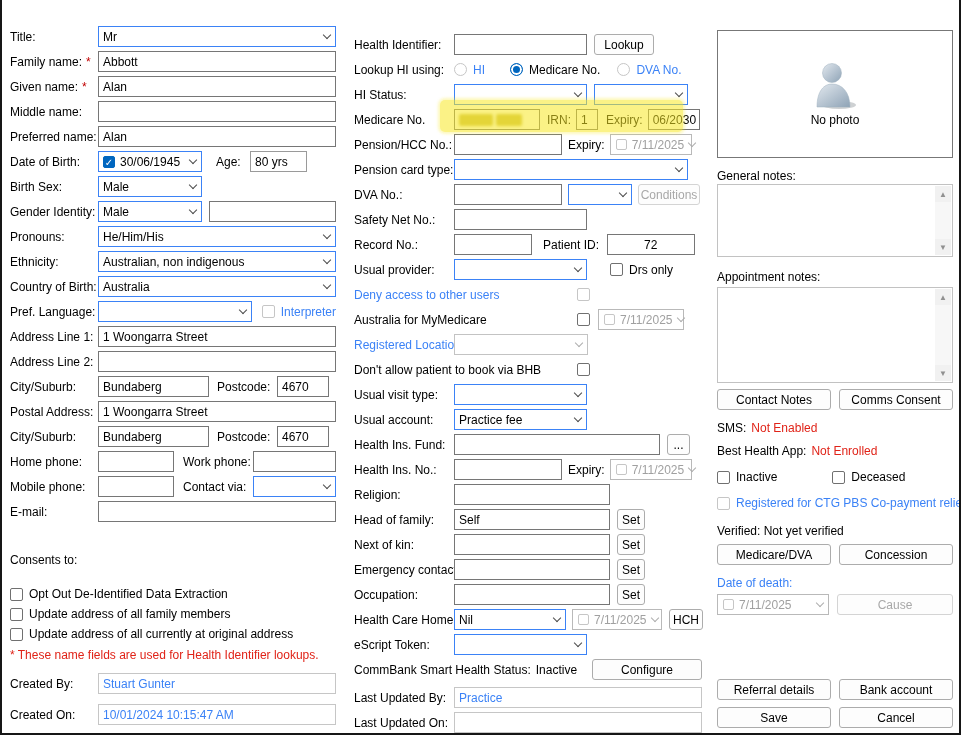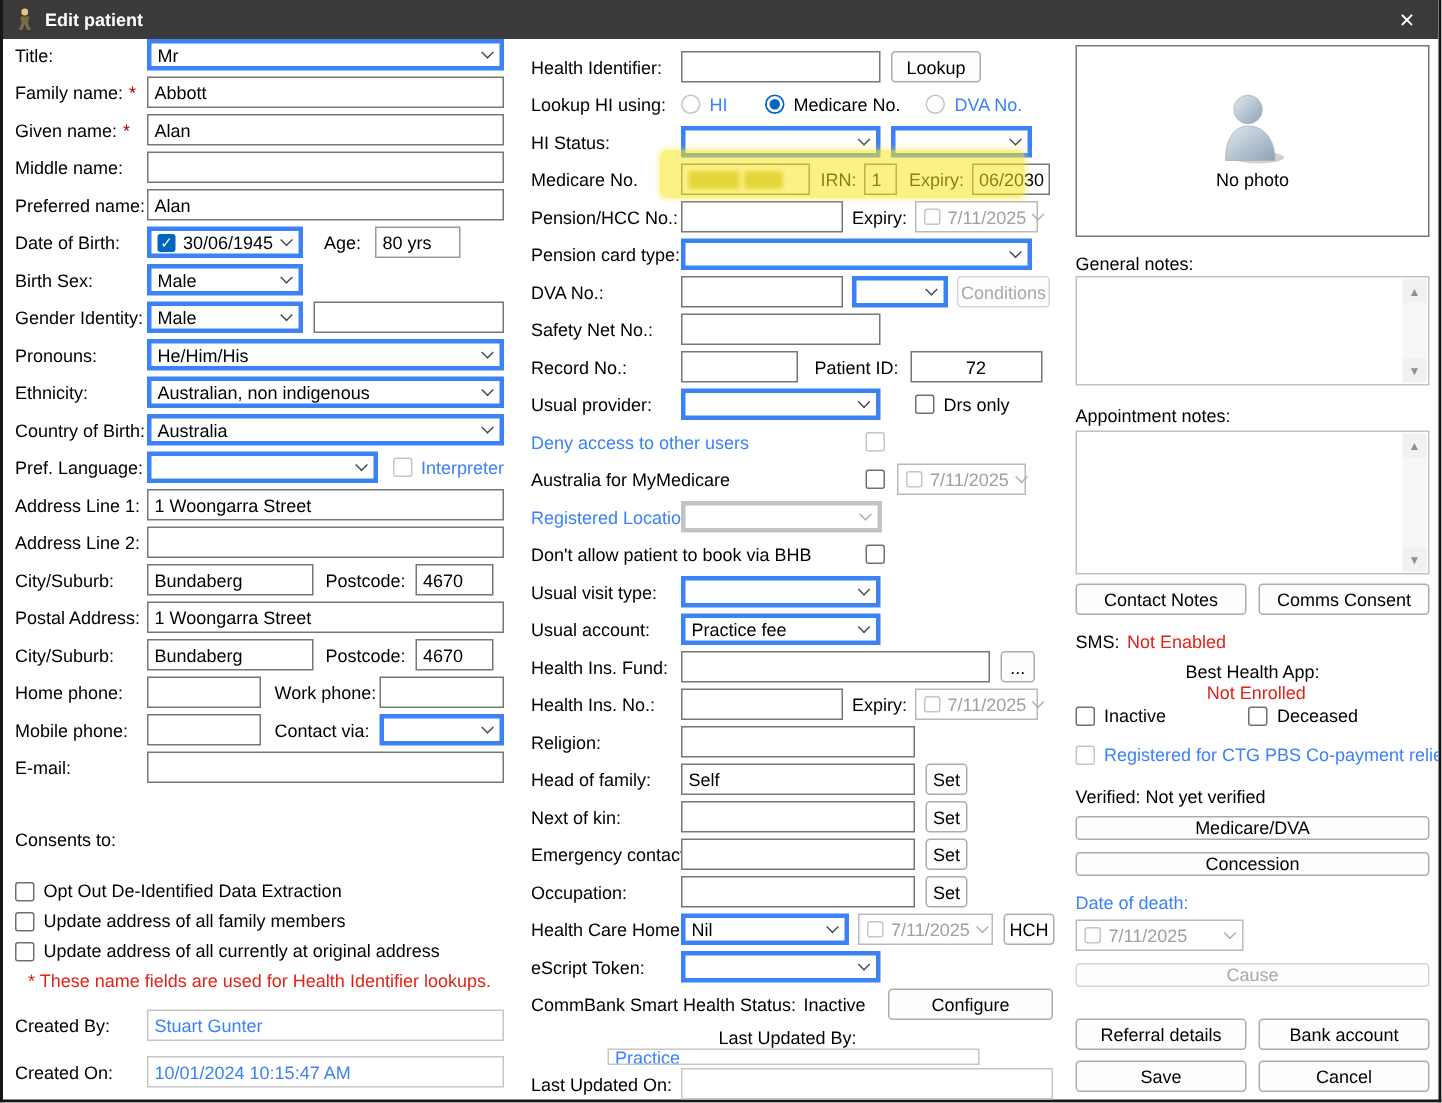--- a/index.html
+++ b/index.html
@@ -17,21 +17,21 @@
   .red { color:#e02318; }
   .req { color:#c00000; font-size:12px; margin-left:4px; }
 
   .row { display:flex; align-items:center; height:25px; }
   .lblwrap { width:88px; flex:none; display:flex; align-items:center; }
   .mlbl { width:100px; flex:none; }
 
   .tbox { border:1px solid #767676; background:#fff; height:21px; padding:0 4px;
           font-size:12px; display:flex; align-items:center; overflow:hidden; white-space:nowrap; }
   .tbox.lite { border-color:#c6c6c6; }
-  .combo { border:3px solid #3b82f6; background:#fff; height:21px; padding:0 5px 0 4px;
+  .combo { border:1px solid #3b82f6; background:#fff; height:21px; padding:0 5px 0 4px;
            font-size:12px; display:flex; align-items:center; overflow:hidden; white-space:nowrap; }
   .combo.dis { border-color:#c3c3c3; color:#a0a0a0; }
   .chev { width:6px; height:6px; border-right:1.4px solid #4c4c4c; border-bottom:1.4px solid #4c4c4c;
           transform:rotate(45deg); margin-left:auto; margin-top:-3px; flex:none; }
   .dis .chev, .datecombo .chev { border-color:#aeaeae; }
   .flex1 { flex:1; }
 
   .btn { border:1px solid #acacac; border-radius:3px; background:#fdfdfd; height:21px;
          display:flex; align-items:center; justify-content:center; font-size:12px; padding:0 6px; }
   .btn.dis { color:#a8a8a8; border-color:#d4d4d4; }
@@ -65,38 +65,28 @@
   .btnrow { display:flex; gap:8px; }
   .btnrow .btn { flex:1;text-align:center; }
 
   .highlight { position:absolute; left:438px; top:100px; width:243px; height:32px;
                background:#f8e824; opacity:0.55; border-radius:5px; pointer-events:none; z-index:5;
                box-shadow:0 0 3px 2px rgba(248,232,36,0.55); }
   .redact { display:flex; gap:3px; align-items:center; }
   .redact i { display:block; height:12px; border-radius:2px; background:#cdbf52; filter:blur(1.5px); }
 
   .mt28 { margin-top:28px; } .mt16 { margin-top:16px; } .mt8 { margin-top:8px; }
-  .mt6 { margin-top:6px; } .mt3 { margin-top:3px;flex-direction:column; } .mt10 { margin-top:10px; }
+  .mt6 { margin-top:6px; } .mt3 { margin-top:3px; } .mt10 { margin-top:10px; }
   .h20 { height:20px; } .h16 { height:16px; }
 </style>
 </head>
 <body>
 
 <div class="window">
 
-  <div class="titlebar">
-    <span style="display:flex;">
-      <svg width="13" height="16" viewBox="0 0 13 16">
-        <circle cx="6.5" cy="3" r="2.3" fill="#e6c57e"></circle>
-        <path d="M3.5 6 L9.5 6 L8.6 10.5 L10.6 15 L8 15 L6.5 11 L5 15 L2.4 15 L4.4 10.5 Z" fill="#7d6a45"></path>
-      </svg>
-    </span>
-    <span class="title">Edit patient</span>
-    <span class="close-btn">✕</span>
-  </div>
 
   <div class="highlight"></div>
 
   <div class="col-left">
 
     <div class="row">
       <div class="lblwrap">
           <span class="lbl">Title:</span>
         </div>
       <div class="combo flex1">

